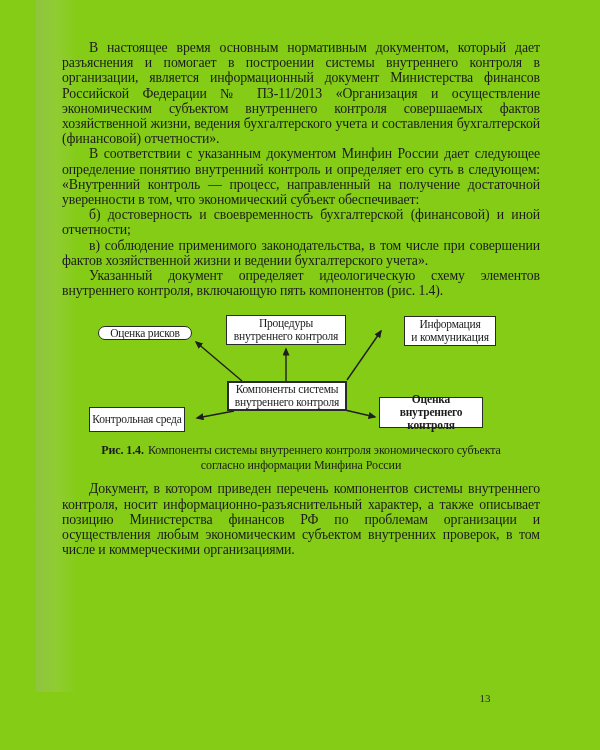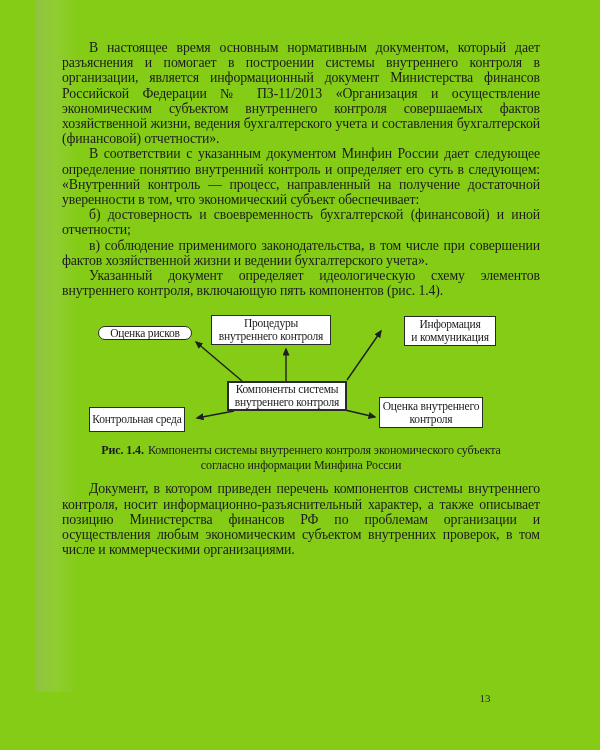--- a/index.html
+++ b/index.html
@@ -64,25 +64,25 @@
     align-items: center;
     justify-content: center;
     text-align: center;
     font-size: 11.5px;
     line-height: 13px;
     white-space: pre-line;
     letter-spacing: -0.2px;
   }
   .dbox.center { border-width: 2px; }
   .box-risk        { left: 36px;  top: 13px; width: 94px;  height: 14px; border-radius: 11px; }
-  .box-procedures  { left: 149px; top: 2px;  width: 120px; height: 30px; }
+  .box-procedures  { left: 164px; top: 2px;  width: 120px; height: 30px; }
   .box-info        { left: 322px; top: 3px;  width: 92px;  height: 30px; margin-left: 20px; }
   .box-center      { left: 165px; top: 68px; width: 120px; height: 30px; }
   .box-environment { left: 27px;  top: 94px; width: 96px;  height: 25px; }
-  .box-assessment  { left: 317px; top: 84px; width: 104px; height: 31px; }
+  .box-assessment  { left: 317px; top: 84px; width: 104px; height: 31px; font-weight: bold; }
   figcaption.caption {
     margin: 9px auto 8px auto;
     max-width: 420px;
     text-align: center;
     font-size: 12px;
     line-height: 15px;
     text-indent: 0;
     letter-spacing: -0.1px;
   }
   figcaption.caption b { margin-right: 4px; }

